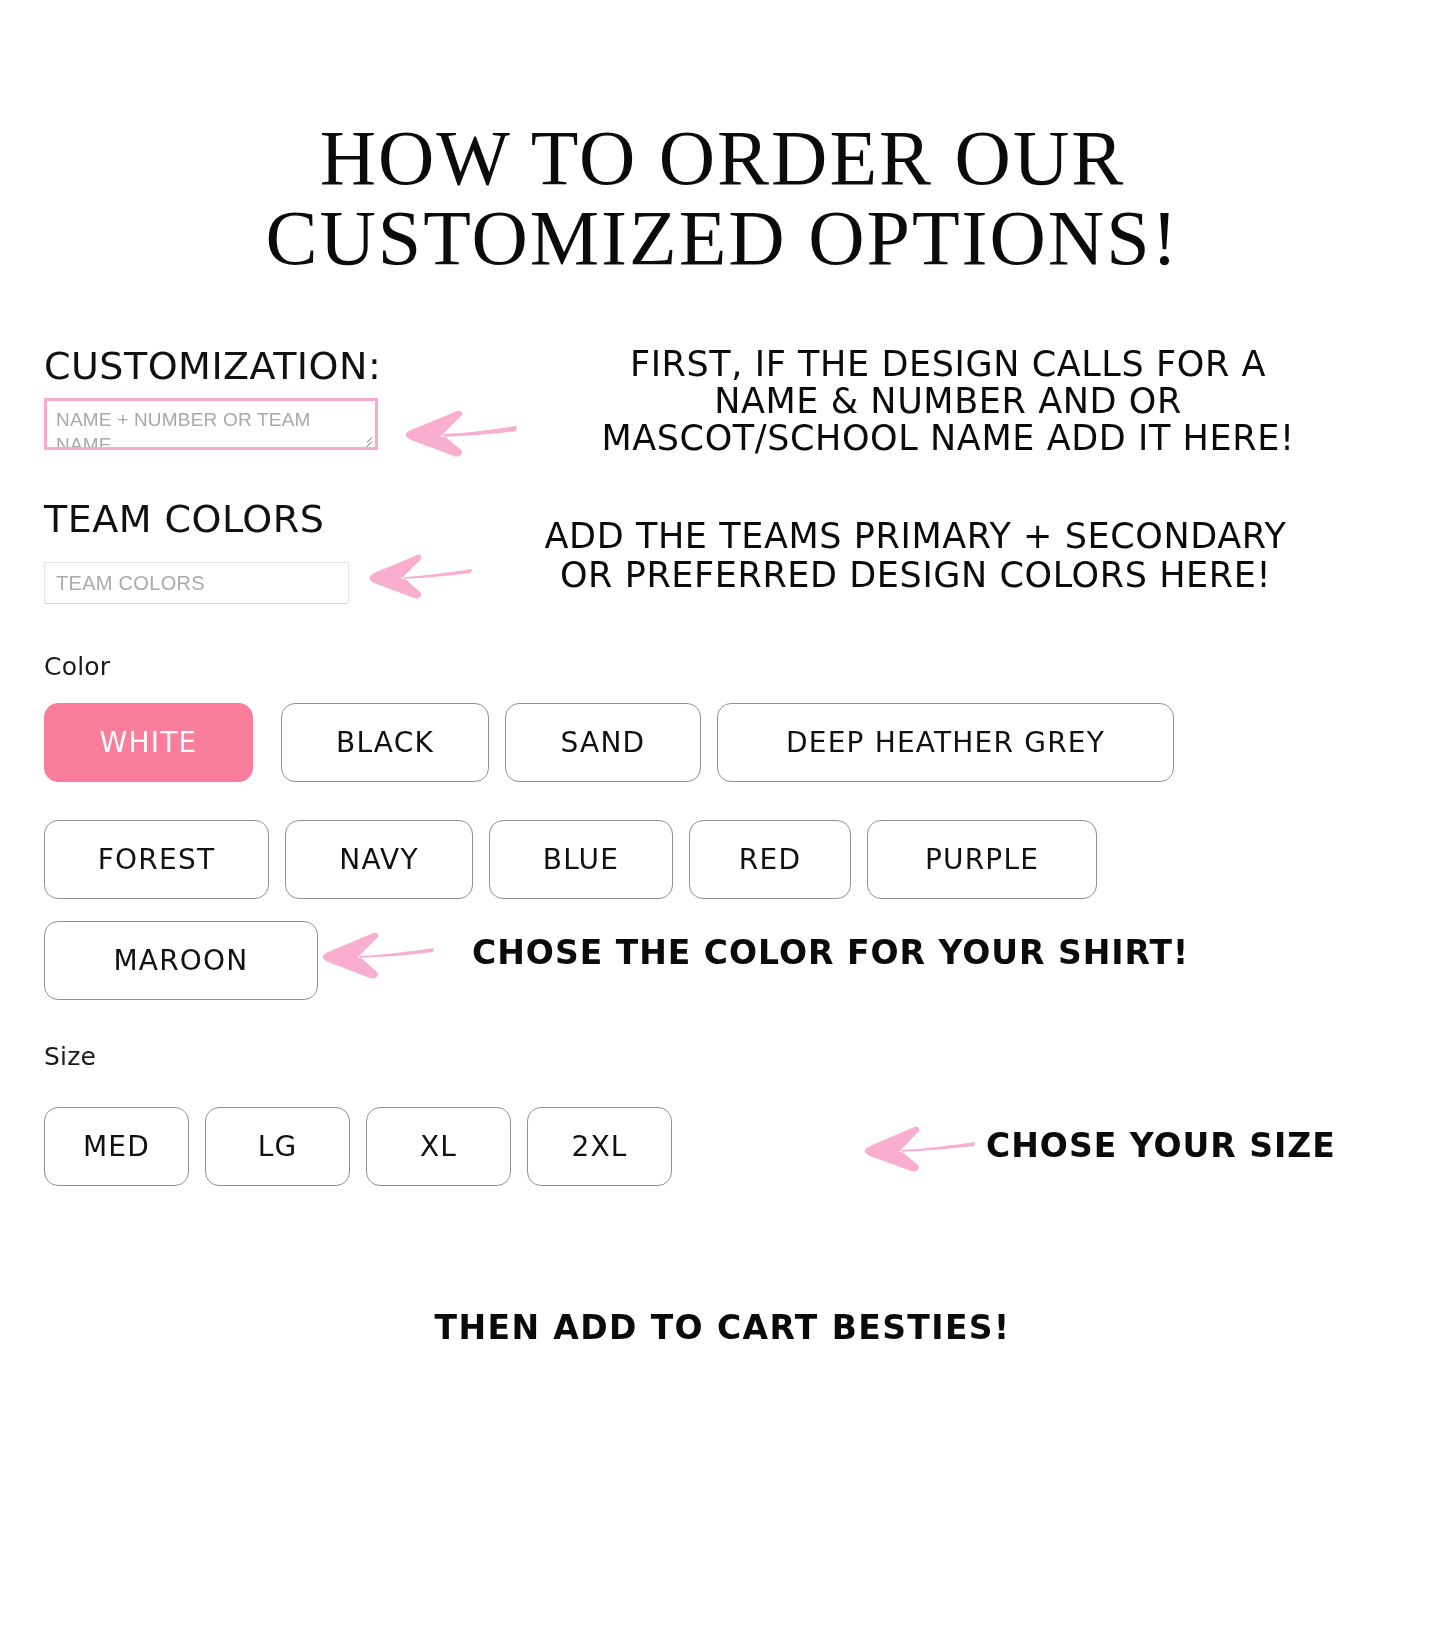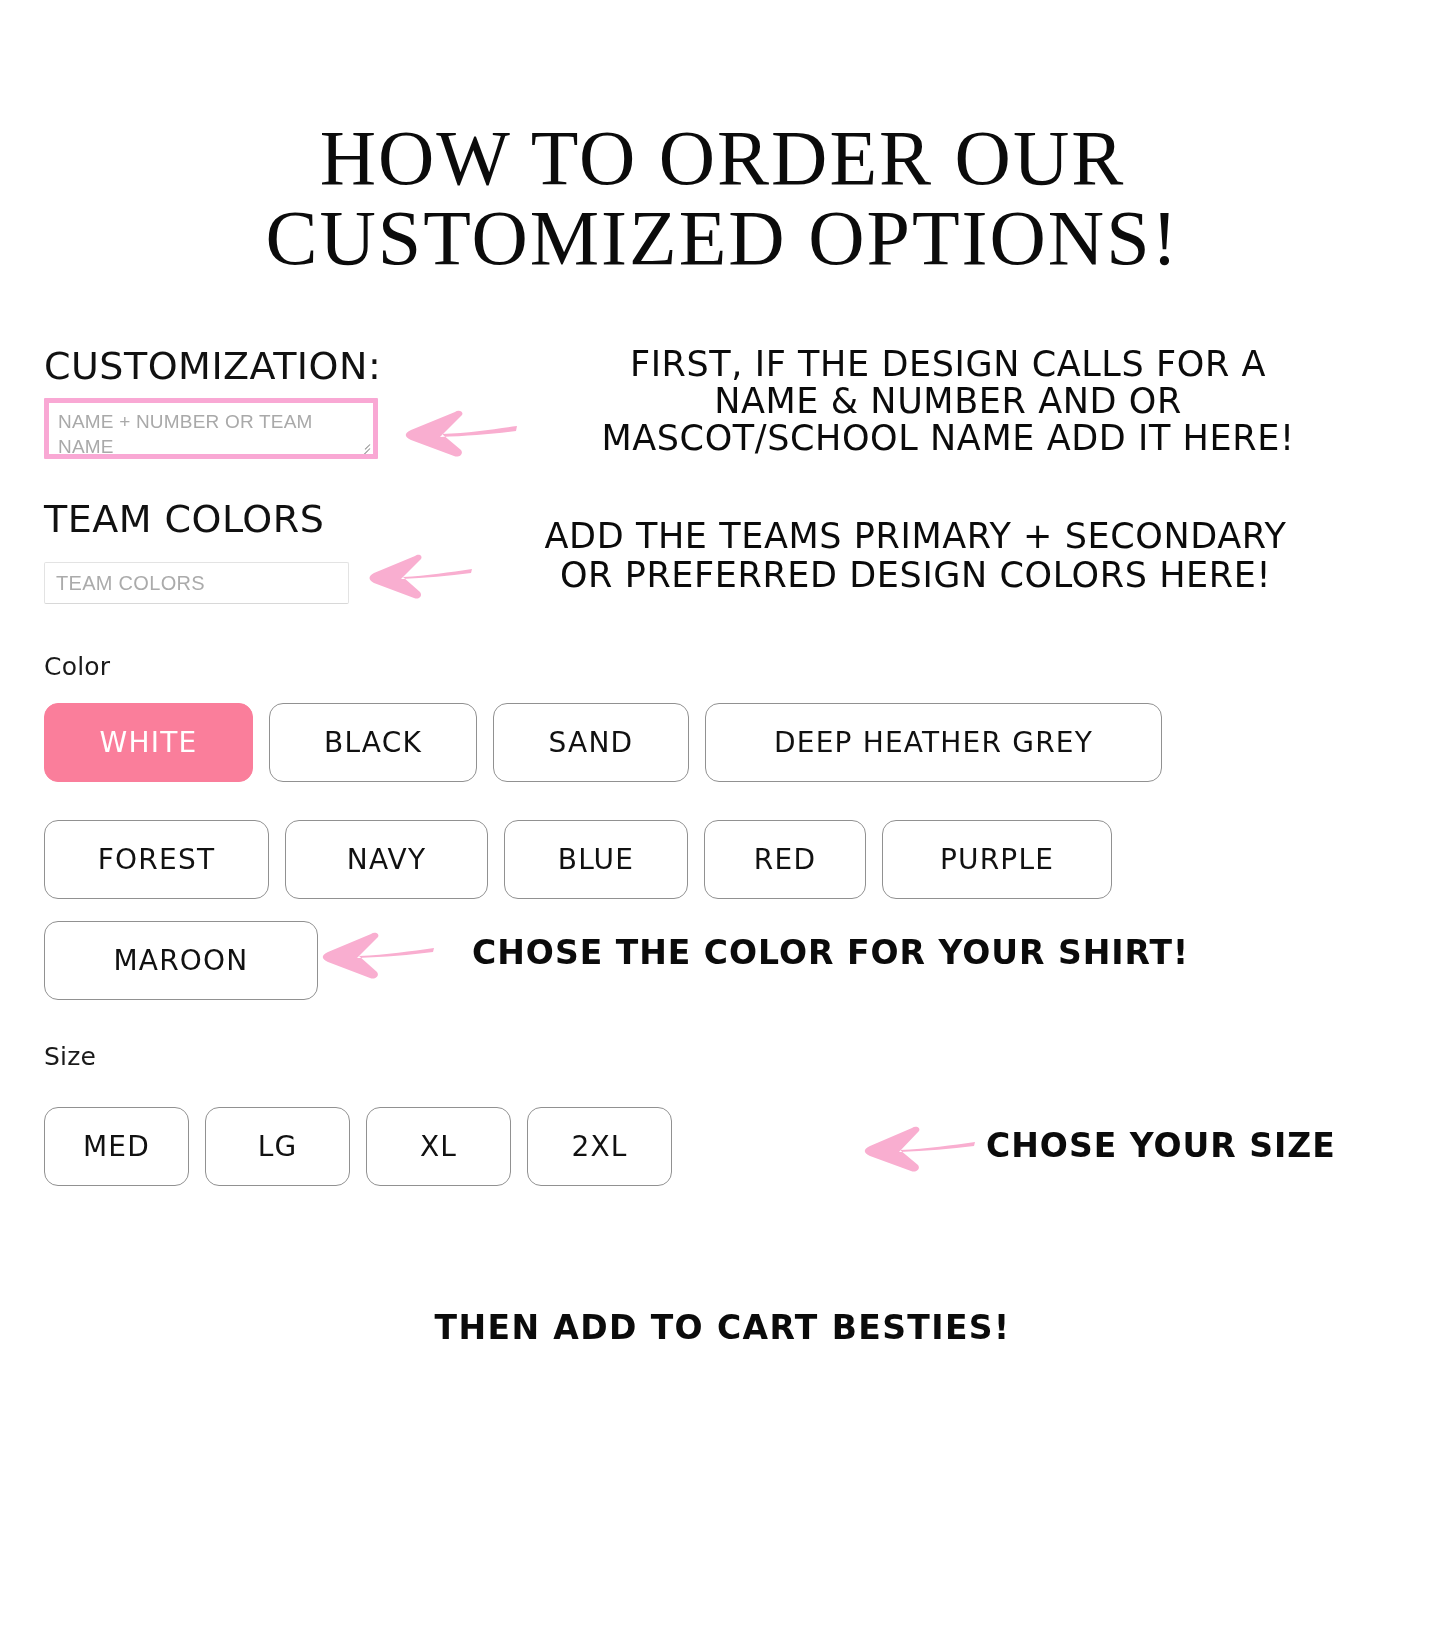--- a/index.html
+++ b/index.html
@@ -43,22 +43,22 @@
     color: #111111;
   }
   #customization-label { top: 344px; left: 44px; }
   #teamcolors-label   { top: 497px; left: 44px; }
 
   .textarea-box {
     position: absolute;
     top: 398px;
     left: 44px;
     width: 334px;
-    height: 61px;
-    border: 5px solid #f9a8d4;
+    height: 52px;
+    border: 3px solid #f9a8d4;
     background: #ffffff;
     border-radius: 1px;
     overflow: hidden;
   }
   .textarea-box .ph {
     position: absolute;
     top: 6px;
     left: 9px;
     right: 10px;
     font-family: "Liberation Sans", sans-serif;
@@ -144,25 +144,25 @@
     color: #111111;
     white-space: nowrap;
     cursor: pointer;
   }
   .pill.selected {
     background: #fa7e9b;
     border-color: #fa7e9b;
     color: #ffffff;
   }
   .pill.w-white  { width: 209px; padding: 0; }
-  .pill.w-black  { width: 208px; padding: 0; }
+  .pill.w-black  { width: 208px; padding: 0; margin-left: 12px; }
   .pill.w-sand   { width: 196px; padding: 0; }
   .pill.w-dhg    { width: 457px; padding: 0; }
   .pill.w-forest { width: 225px; padding: 0; }
-  .pill.w-navy   { width: 203px; padding: 0; }
+  .pill.w-navy   { width: 188px; padding: 0; }
   .pill.w-blue   { width: 184px; padding: 0; }
   .pill.w-red    { width: 162px; padding: 0; }
   .pill.w-purple { width: 230px; padding: 0; }
   .pill.w-maroon { width: 274px; padding: 0; }
 
   .pill.sz { width: 145px; padding: 0; height: 79px; }
 
   
   .anno {
     position: absolute;

